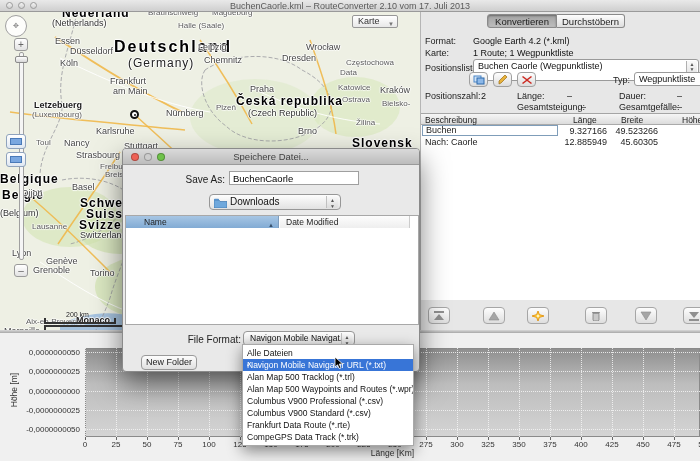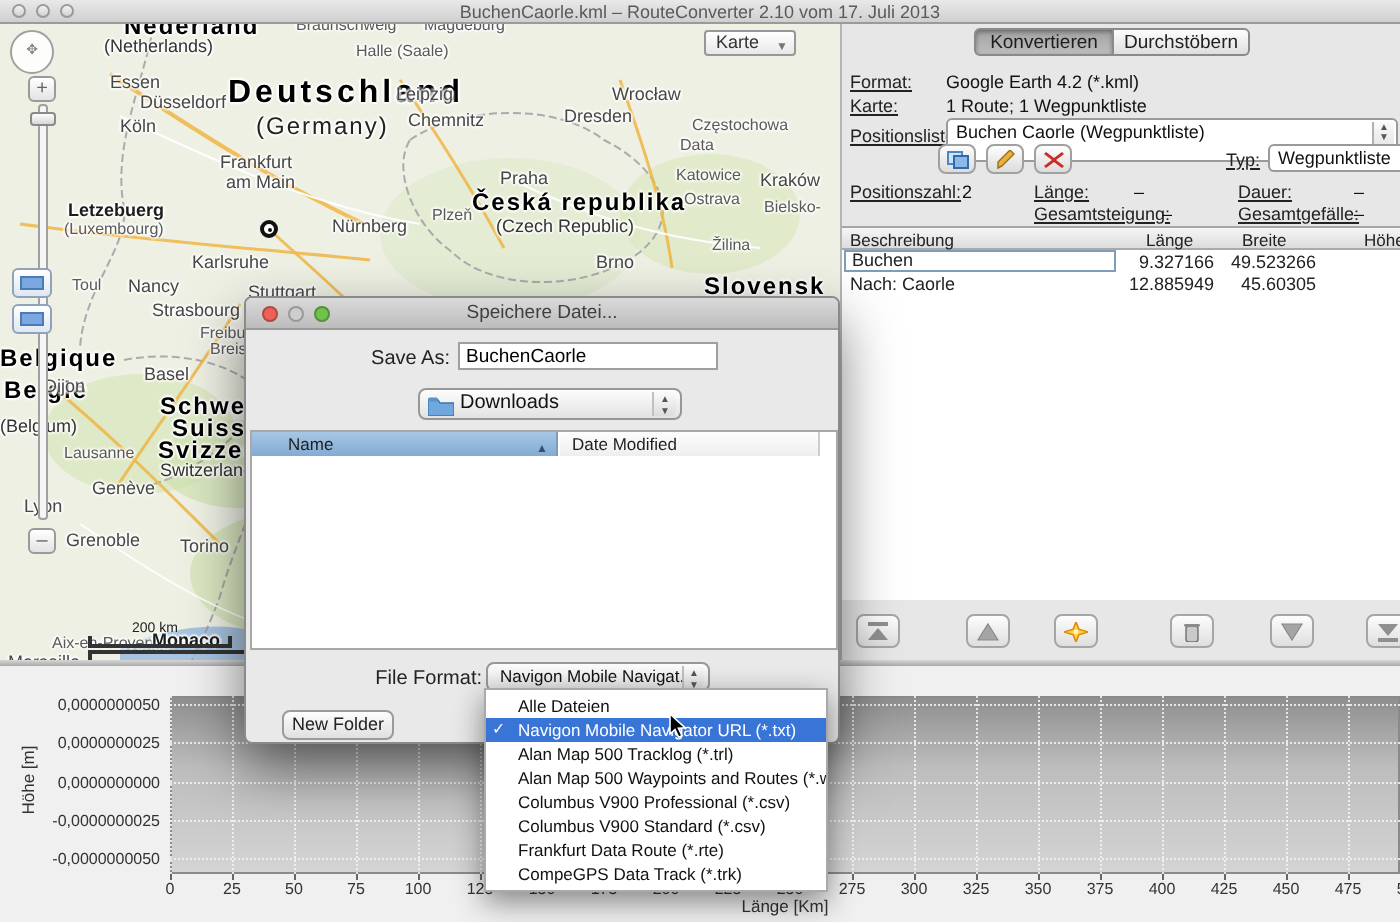--- a/index.html
+++ b/index.html
@@ -60,21 +60,21 @@
     background:linear-gradient(#d8d8d8,#a8a8a8);}
   
   .panel{position:absolute;left:420px;top:12px;width:280px;height:318px;background:#e7e7e7;
     border-left:1px solid #b5b5b5;font-size:9px;}
   .tab{position:absolute;top:2px;height:14px;line-height:13px;text-align:center;
     font-size:9.5px;border:1px solid #8a8a8a;}
   .tab.active{left:66px;width:70px;background:linear-gradient(#a2a2a2,#bdbdbd);
     color:#1d1d1d;border-radius:3px 0 0 3px;box-shadow:inset 0 1px 2px rgba(0,0,0,.35);}
   .tab.idle{left:136px;width:68px;background:linear-gradient(#fdfdfd,#dedede);
     color:#222;border-radius:0 3px 3px 0;border-left:none;}
-  .plabel{position:absolute;color:#222;text-decoration:underline;}
+  .plabel{position:absolute;color:#222;}
   .pvalue{position:absolute;color:#111;}
   .combo{position:absolute;background:#fff;border:1px solid #9a9a9a;border-radius:3px;
     font-size:9px;line-height:12px;padding-left:4px;color:#111;overflow:hidden;}
   .combo .stepper{position:absolute;right:1px;top:1px;bottom:1px;width:11px;
     background:linear-gradient(#fafafa,#dcdcdc);border-left:1px solid #b0b0b0;
     font-size:5px;line-height:5px;text-align:center;color:#555;padding-top:1px;}
   .mini-btn{position:absolute;top:60px;width:19px;height:15px;border:1px solid #a0a0a0;
     border-radius:4px;background:linear-gradient(#fefefe,#dcdcdc);text-align:center;}
   .mini-btn svg{margin-top:2px;}
   .ptable{position:absolute;left:0;top:101px;width:280px;height:187px;background:#fff;
@@ -136,21 +136,21 @@
   .ff-popup .stepper{position:absolute;right:2px;top:1px;bottom:1px;width:11px;
     font-size:5px;line-height:6px;text-align:center;color:#555;border-left:1px solid #c0c0c0;
     background:linear-gradient(#fafafa,#dcdcdc);padding-top:1px;border-radius:0 3px 3px 0;}
   .newfolder{position:absolute;left:18px;top:206px;width:56px;height:15px;
     background:linear-gradient(#fdfdfd,#e0e0e0);border:1px solid #9a9a9a;border-radius:4px;
     text-align:center;line-height:13px;font-size:9px;color:#222;}
   
   .fmenu{position:absolute;left:242px;top:344px;width:172px;background:#fff;
     border:1px solid #a9a9a9;box-shadow:0 5px 14px rgba(0,0,0,.45);z-index:20;padding:2px 0;}
   .menu-item{position:relative;height:12px;line-height:12px;font-size:8.5px;color:#111;
-    padding-left:16px;white-space:nowrap;overflow:hidden;}
+    padding-left:4px;white-space:nowrap;overflow:hidden;}
   .menu-item.selected{background:#3875d7;color:#fff;}
   .menu-item .check{position:absolute;left:3px;top:0;font-size:8px;}
   .cursor{position:absolute;left:334px;top:356px;z-index:40;}
 </style>
 </head>
 <body>
 
 <div class="screen">
 
   <div class="titlebar">
@@ -227,21 +227,21 @@
         <span class="m-label m-city" style="left: 76px; top: 138px;">Strasbourg</span>
         <span class="m-label m-city-sm" style="left: 100px; top: 150px;">Freiburg im</span>
         <span class="m-label m-city-sm" style="left: 105px; top: 158px;">Breisgau</span>
         <span class="m-label m-city" style="left: 72px; top: 170px;">Basel</span>
         <span class="m-label m-city" style="left: 22px; top: 176px;">Dijon</span>
         <span class="m-label m-country-md" style="left: 80px; top: 184px;">Schweiz</span>
         <span class="m-label m-country-md" style="left: 86px; top: 195px;">Suisse</span>
         <span class="m-label m-country-md" style="left: 79px; top: 206px;">Svizzera</span>
         <span class="m-label m-country-sub" style="left: 80px; top: 218px;">Switzerland</span>
         <span class="m-label m-city-sm" style="left: 32px; top: 210px;">Lausanne</span>
-        <span class="m-label m-city" style="left: 46px; top: 227px;">Genève</span>
+        <span class="m-label m-city" style="left: 46px; top: 244px;">Genève</span>
         <span class="m-label m-city" style="left: 12px; top: 236px;">Lyon</span>
         <span class="m-label m-city" style="left: 33px; top: 253px;">Grenoble</span>
         <span class="m-label m-city" style="left: 90px; top: 256px;">Torino</span>
         <span class="m-label m-city-sm" style="left: 26px; top: 305px;">Aix-en-Provence</span>
         <span class="m-label m-city-b" style="left: 76px; top: 303px;">Monaco</span>
         <span class="m-label m-city" style="left: 4px; top: 314px;">Marseille</span>
       </div>
 
     <div class="waypoint"></div>
 

